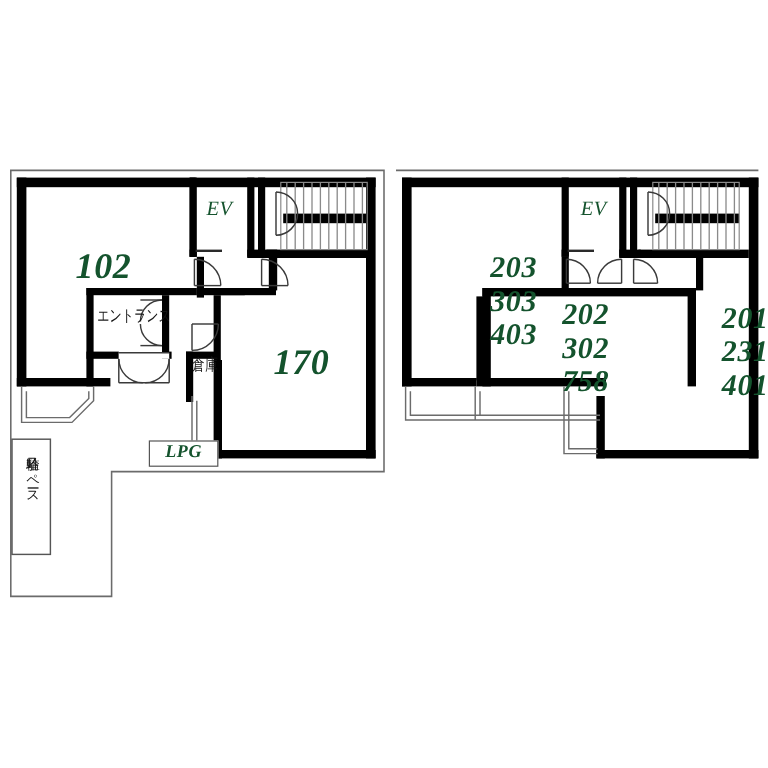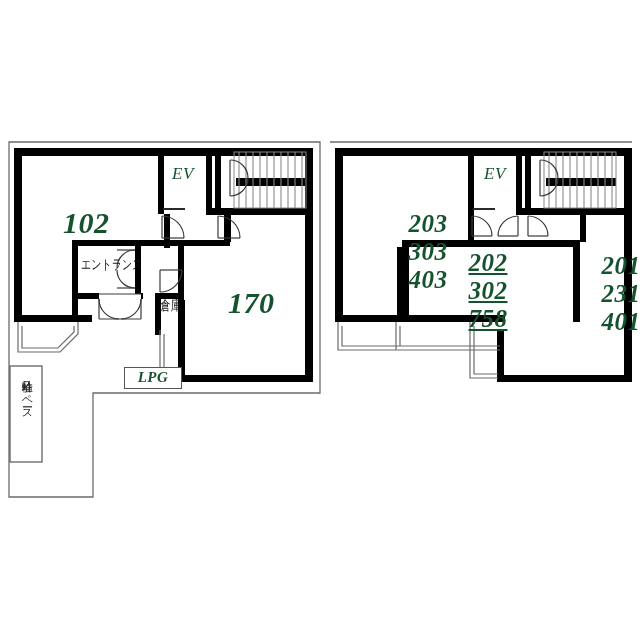--- a/index.html
+++ b/index.html
@@ -335,21 +335,21 @@
               display:flex; align-items:flex-start; justify-content:center;">
     <span class="jp jp-vert">駐輪スペース</span>
   </div>
 
   <div class="lbl unit-stack" style="left:383px; top:166px; width:90px;margin-top:44px;">
     <div>203</div>
     <div>303</div>
     <div>403</div>
   </div>
 
-  <div class="lbl unit-stack" style="left:443px; top:249px; width:90px;text-decoration:underline;">
+  <div class="lbl unit-stack" style="left:443px; top:249px; width:90px;">
     <div>202</div>
     <div>302</div>
     <div>758</div>
   </div>
 
   <div class="lbl unit-stack" style="left:588px; top:252px; width:66px;">
     <div>201</div>
     <div>231</div>
     <div>401</div>
   </div>

